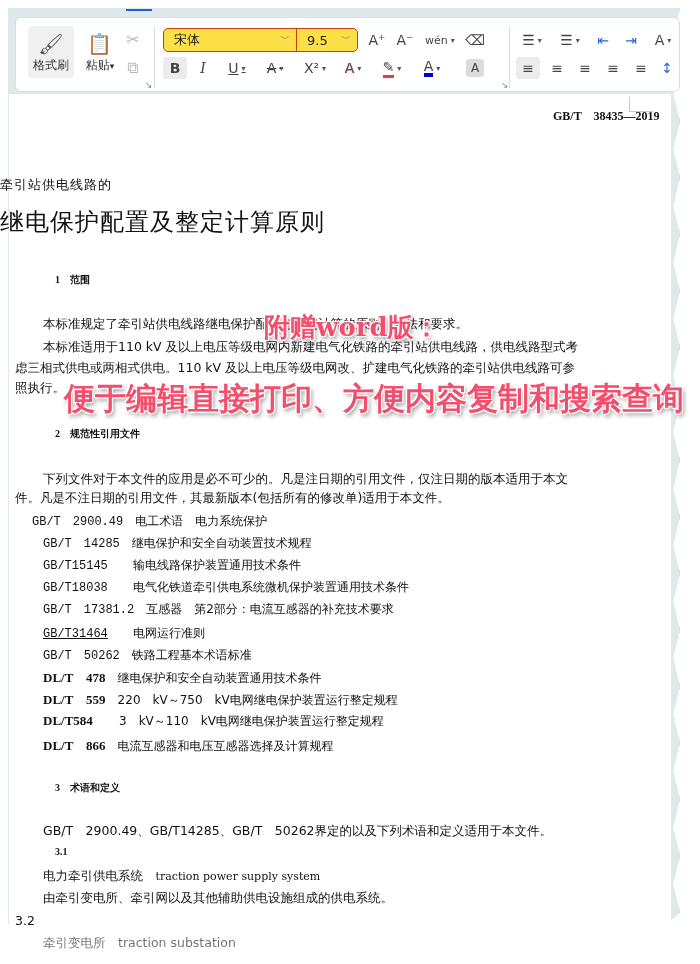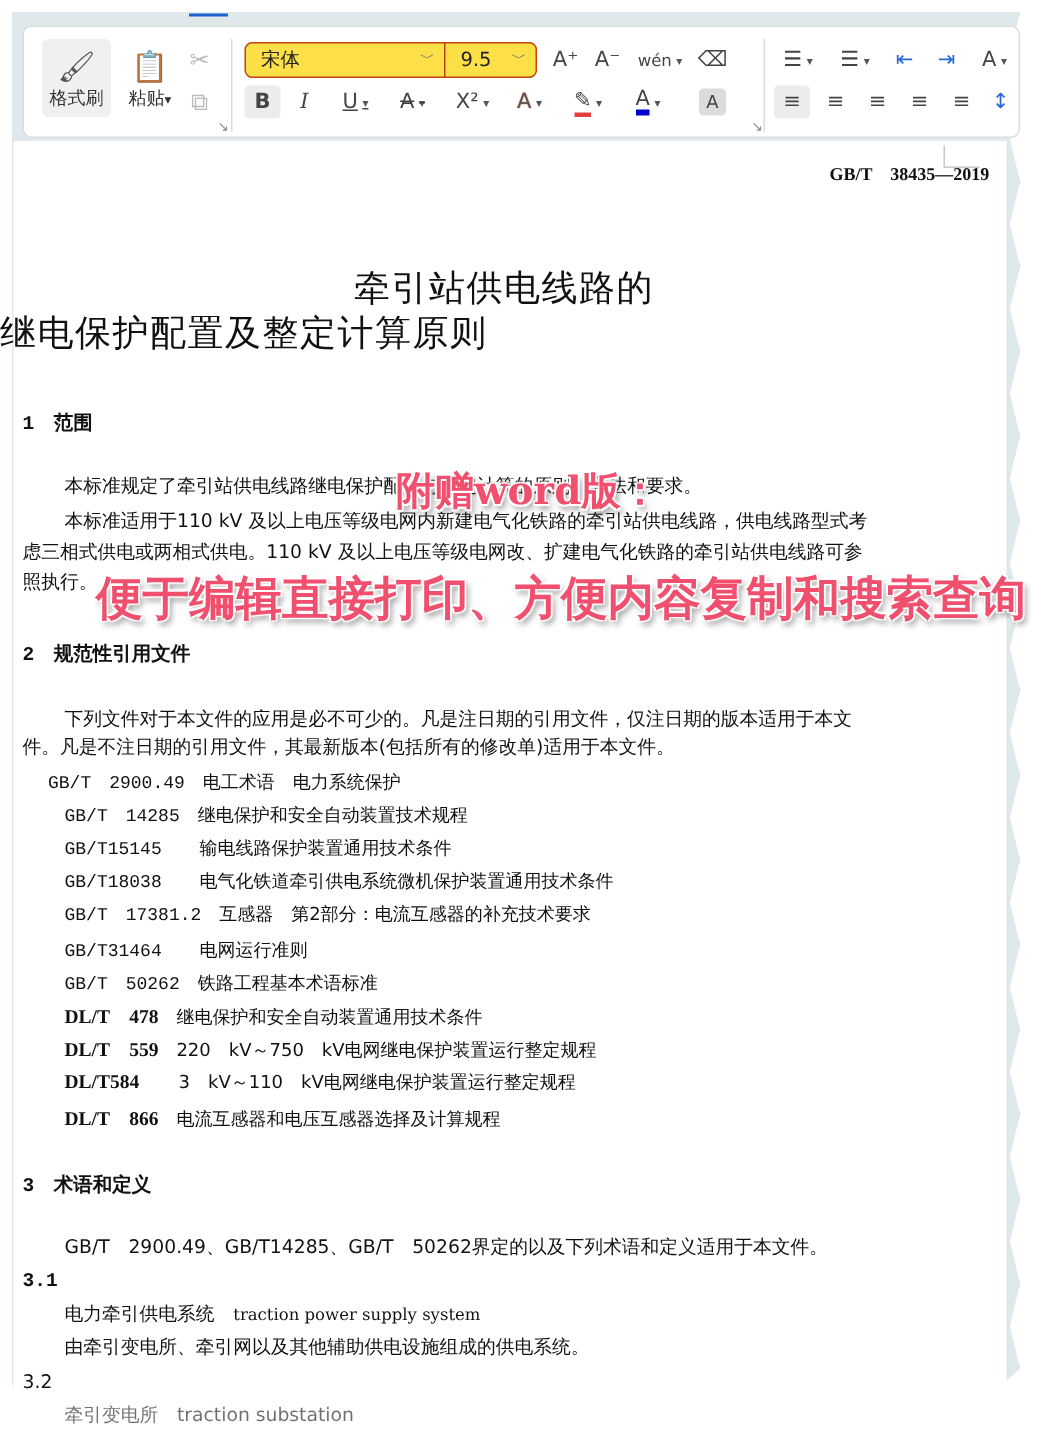--- a/index.html
+++ b/index.html
@@ -43,23 +43,23 @@
     background: #ffffff;
   }
   .corner-mark { position: absolute; left: 629px; top: 97px; width: 1px; height: 14px; background: #c8c8c8; }
   .corner-mark2 { position: absolute; left: 629px; top: 111px; width: 24px; height: 1px; background: #c8c8c8; }
 
   .doc { position: absolute; left: 0; top: 0; width: 700px; }
   .t { position: absolute; white-space: nowrap; color: #111; font-family: "DejaVu Sans", sans-serif; }
   .serif { font-family: "DejaVu Serif", serif; }
   .mono { font-family: "Liberation Mono", monospace; }
   .std-no { left: 505px; top: 108px; font-size: 12px; font-weight: bold; font-family: "Liberation Serif", serif; margin-left: 48px; }
-  .title1 { left: 0; width: 672px; text-align: center; top: 176px; font-size: 24px; letter-spacing: 1px; }
+  .title1 { left: 0; width: 672px; top: 176px; font-size: 13px; letter-spacing: 1px; }
   .title2 { left: 0; width: 672px; text-align: left; top: 206px; font-size: 24px; letter-spacing: 1px; }
-  .h { font-size: 13px; font-weight: bold; font-family: Liberation Mono, monospace; }
+  .h { font-size: 10px; font-weight: bold; font-family: Liberation Serif, serif; margin-left: 40px; }
   .p { font-size: 12.5px; }
   .ref { font-size: 12px; }
   .dl { font-family: "Liberation Serif", serif; font-weight: bold; font-size: 13px; }
 
   .overlay {
     position: absolute; color: #f0506e; font-weight: bold; white-space: nowrap;
     font-family: "DejaVu Serif", serif;
     text-shadow: 0 0 2px #fff, 0 0 3px #fff, 1px 1px 0 #fff, -1px -1px 0 #fff, 1px -1px 0 #fff, -1px 1px 0 #fff, 2px 3px 4px rgba(0,0,0,0.45);
   }
   .ov1 { left: 264px; top: 310px; font-size: 26px; }
@@ -200,21 +200,21 @@
 
   <div class="t h" style="left:15px; top:427px;">2　规范性引用文件</div>
   <div class="t p" style="left:43px; top:471px;">下列文件对于本文件的应用是必不可少的。凡是注日期的引用文件，仅注日期的版本适用于本文</div>
   <div class="t p" style="left:15px; top:490px;">件。凡是不注日期的引用文件，其最新版本(包括所有的修改单)适用于本文件。</div>
 
   <div class="t ref" style="left:32px; top:513px;"><span class="mono">GB/T　2900.49</span>　<span>电工术语　电力系统保护</span></div>
   <div class="t ref" style="left:43px; top:535px;"><span class="mono">GB/T　14285</span>　<span>继电保护和安全自动装置技术规程</span></div>
   <div class="t ref" style="left:43px; top:557px;"><span class="mono" style="display:inline-block; width:90px;">GB/T15145</span><span>输电线路保护装置通用技术条件</span></div>
   <div class="t ref" style="left:43px; top:579px;"><span class="mono" style="display:inline-block; width:90px;">GB/T18038</span><span>电气化铁道牵引供电系统微机保护装置通用技术条件</span></div>
   <div class="t ref" style="left:43px; top:601px;"><span class="mono">GB/T　17381.2</span>　<span>互感器　第2部分：电流互感器的补充技术要求</span></div>
-  <div class="t ref" style="left:43px; top:625px;"><span class="mono" style="display:inline-block; width:90px;">GB/T31464</span><span>电网运行准则</span></div>
+  <div class="t ref" style="left:43px; top:625px;"><span class="mono" style="display:inline-block; width:90px;text-decoration:underline;">GB/T31464</span><span>电网运行准则</span></div>
   <div class="t ref" style="left:43px; top:647px;"><span class="mono">GB/T　50262</span>　<span>铁路工程基本术语标准</span></div>
   <div class="t ref" style="left:43px; top:669px;"><span class="dl">DL/T　478</span>　<span>继电保护和安全自动装置通用技术条件</span></div>
   <div class="t ref" style="left:43px; top:691px;"><span class="dl">DL/T　559</span>　<span>220　kV～750　kV电网继电保护装置运行整定规程</span></div>
   <div class="t ref" style="left:43px; top:713px;"><span class="dl" style="display:inline-block; width:76px;">DL/T584</span><span>3　kV～110　kV电网继电保护装置运行整定规程</span></div>
   <div class="t ref" style="left:43px; top:737px;"><span class="dl">DL/T　866</span>　<span>电流互感器和电压互感器选择及计算规程</span></div>
 
   <div class="t h" style="left:15px; top:781px;">3　术语和定义</div>
   <div class="t p" style="left:43px; top:823px;">GB/T　2900.49、GB/T14285、GB/T　50262界定的以及下列术语和定义适用于本文件。</div>
   <div class="t h" style="left:15px; top:846px;">3.1</div>
   <div class="t p" style="left:43px; top:868px;"><span>电力牵引供电系统</span>　<span class="serif" style="font-size:11px;">traction power supply system</span></div>

